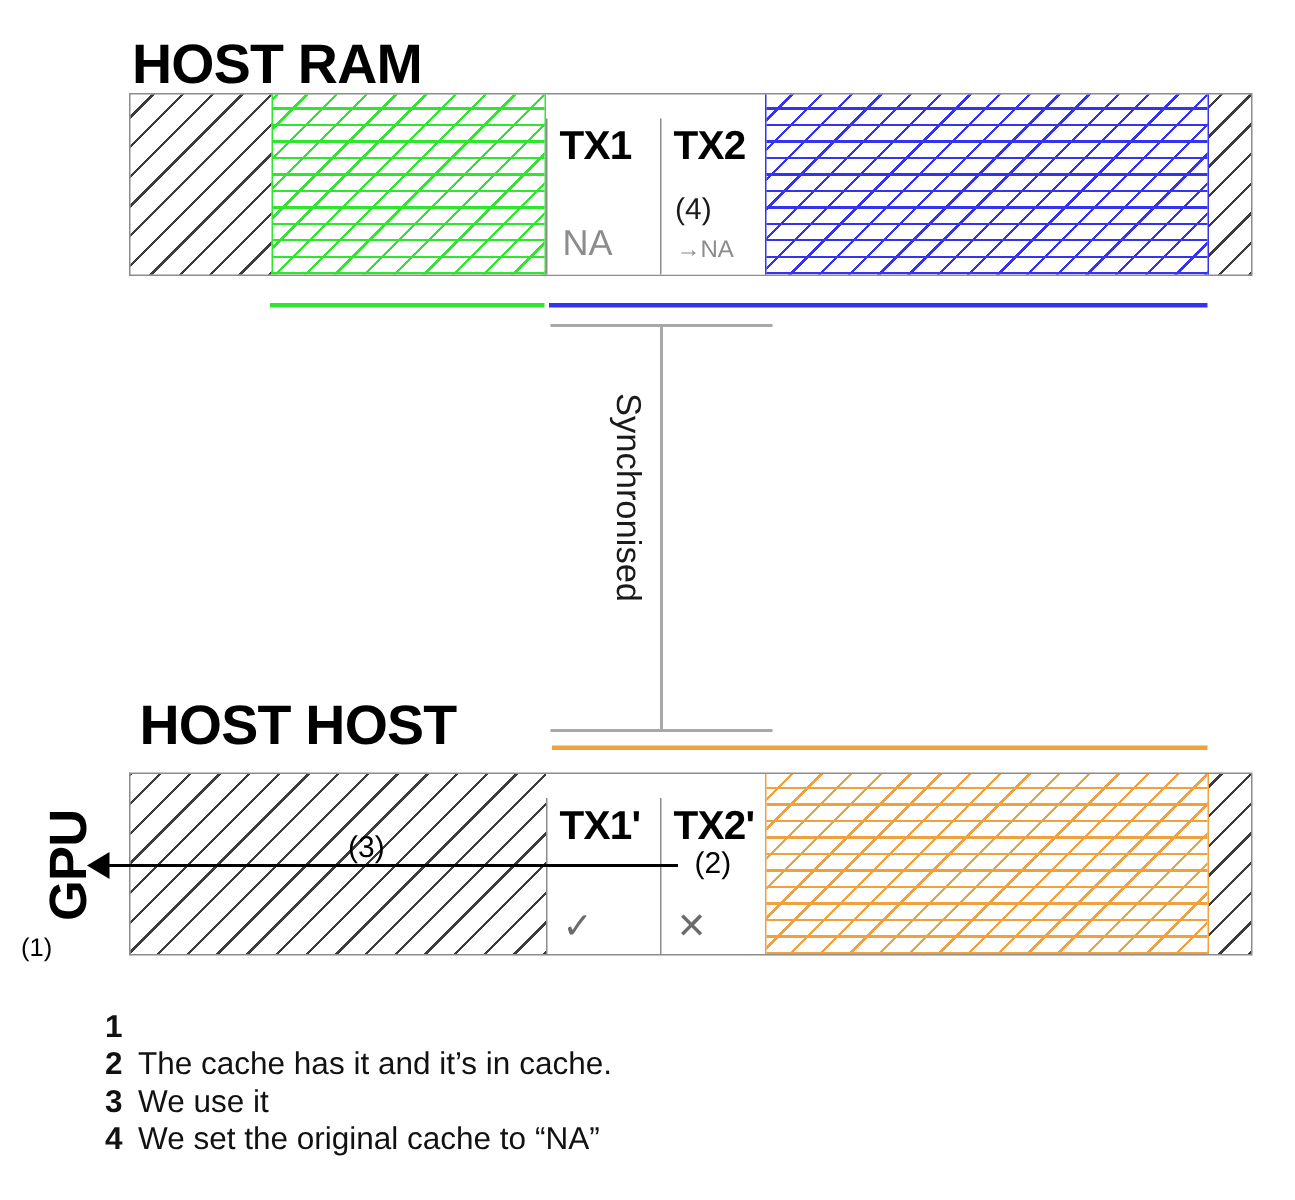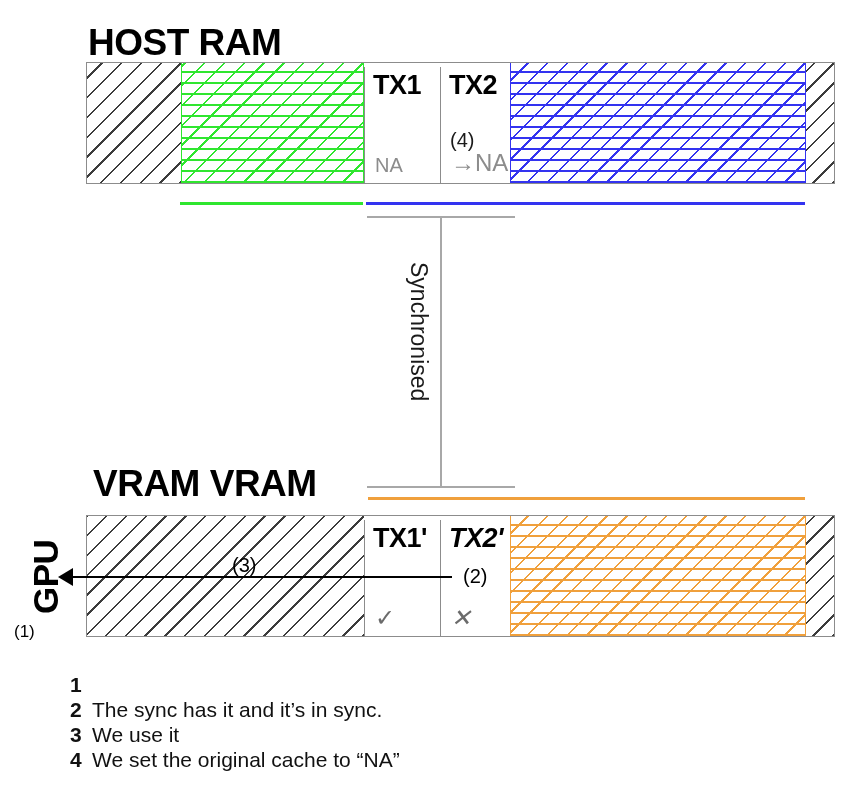--- a/index.html
+++ b/index.html
@@ -67,21 +67,21 @@
       repeating-linear-gradient(-45deg,
         #f0a03c 0px,#f0a03c 1.6px,
         rgba(0,0,0,0) 1.6px, rgba(0,0,0,0) 14px),
       repeating-linear-gradient(0deg,
         #f0a03c 0px,#f0a03c 1.6px,
         rgba(0,0,0,0) 1.6px, rgba(0,0,0,0) 11px);
   }
 
   
   .cell{
-    position:absolute;top:4px;bottom:0;
+    position:absolute;top:16px;bottom:0;
     box-sizing:border-box;
     background:#fff;
     border-left:1.5px solid #8c8c8c;
   }
   .cell-title{
     position:absolute;left:8px;top:4px;
     font-size:27px;font-weight:bold;color:#000;
     letter-spacing:-0.5px;line-height:1.1;
     white-space:nowrap;
   }
@@ -151,57 +151,57 @@
 <div class="section-title abs" style="left:88px;top:24px;">HOST RAM</div>
 
 <div class="bar" style="left:86px;top:62px;width:749px;height:122px;">
 
   <div class="seg hatch-gray" style="left:0px;width:94px;"></div>
 
   <div class="seg hatch-green" style="left:94px;width:183px;color:#2fe62f;border-left:1.5px solid #2fe62f;border-right:1.5px solid #2fe62f;"></div>
 
   <div class="cell" style="left:277px;width:76px;">
     <div class="cell-title">TX1</div>
-    <div class="cell-mark" style="font-size:20px;color:#8c8c8c;bottom:8px;">NA</div>
+    <div class="cell-mark" style="font-size:24px;color:#8c8c8c;bottom:8px;">NA</div>
   </div>
 
   <div class="cell" style="left:353px;width:70px;">
     <div class="cell-title">TX2</div>
     <div class="cell-note" style="bottom:31px;color:#1a1a1a;">(4)</div>
-    <div class="cell-mark" style="font-size:24px;color:#8c8c8c;bottom:8px;">→NA</div>
+    <div class="cell-mark" style="font-size:16px;color:#8c8c8c;bottom:8px;">→NA</div>
   </div>
 
   <div class="seg hatch-blue" style="left:423px;width:296px;color:#3333f0;border-left:1.5px solid #3333f0;border-right:1.5px solid #3333f0;"></div>
 
   <div class="seg hatch-gray" style="left:719px;right:0;"></div>
 </div>
 
 <div class="underline" style="left:180px;top:202px;width:183px;background:#2fe62f;"></div>
 <div class="underline" style="left:366px;top:202px;width:439px;background:#3333f0;"></div>
 
 <div class="brk-h" style="left:367px;top:216px;width:148px;"></div>
 <div class="brk-v" style="left:440px;top:216px;height:270px;"></div>
 <div class="brk-h" style="left:367px;top:486px;width:148px;"></div>
 
 <div class="sync-label" style="left:432px;top:262px;">Synchronised</div>
 
-<div class="section-title abs" style="left:93px;top:465px;">VRAM VRAM</div>
+<div class="section-title abs" style="left:93px;top:465px;">HOST HOST</div>
 
 <div class="underline" style="left:368px;top:497px;width:437px;background:#f0a03c;"></div>
 
 <div class="bar" style="left:86px;top:515px;width:749px;height:122px;">
 
   <div class="seg hatch-gray" style="left:0px;width:277px;"></div>
 
   <div class="cell" style="left:277px;width:76px;">
     <div class="cell-title">TX1'</div>
     <div class="cell-mark">✓</div>
   </div>
 
-  <div class="cell" style="left:353px;width:70px;font-style:italic;">
+  <div class="cell" style="left:353px;width:70px;">
     <div class="cell-title">TX2'</div>
     <div class="cell-mark">✕</div>
   </div>
 
   <div class="seg hatch-orange" style="left:423px;width:296px;color:#f0a03c;border-left:1.5px solid #f0a03c;border-right:1.5px solid #f0a03c;"></div>
 
   <div class="seg hatch-gray" style="left:719px;right:0;"></div>
 </div>
 
 <div class="arrow-line" style="left:72px;top:576px;width:380px;"></div>
@@ -212,21 +212,21 @@
 
 <div class="gpu-label" style="left:26px;top:614px;">GPU</div>
 <div class="gpu-sub" style="left:14px;top:622px;">(1)</div>
 
 <div class="legend" style="left:70px;top:672px;">
   <div class="legend-row">
     <span class="legend-num">1</span>
   </div>
   <div class="legend-row">
     <span class="legend-num">2</span>
-    <span class="legend-txt">The sync has it and it’s in sync.</span>
+    <span class="legend-txt">The cache has it and it’s in cache.</span>
   </div>
   <div class="legend-row">
     <span class="legend-num">3</span>
     <span class="legend-txt">We use it</span>
   </div>
   <div class="legend-row">
     <span class="legend-num">4</span>
     <span class="legend-txt">We set the original cache to “NA”</span>
   </div>
 </div>

